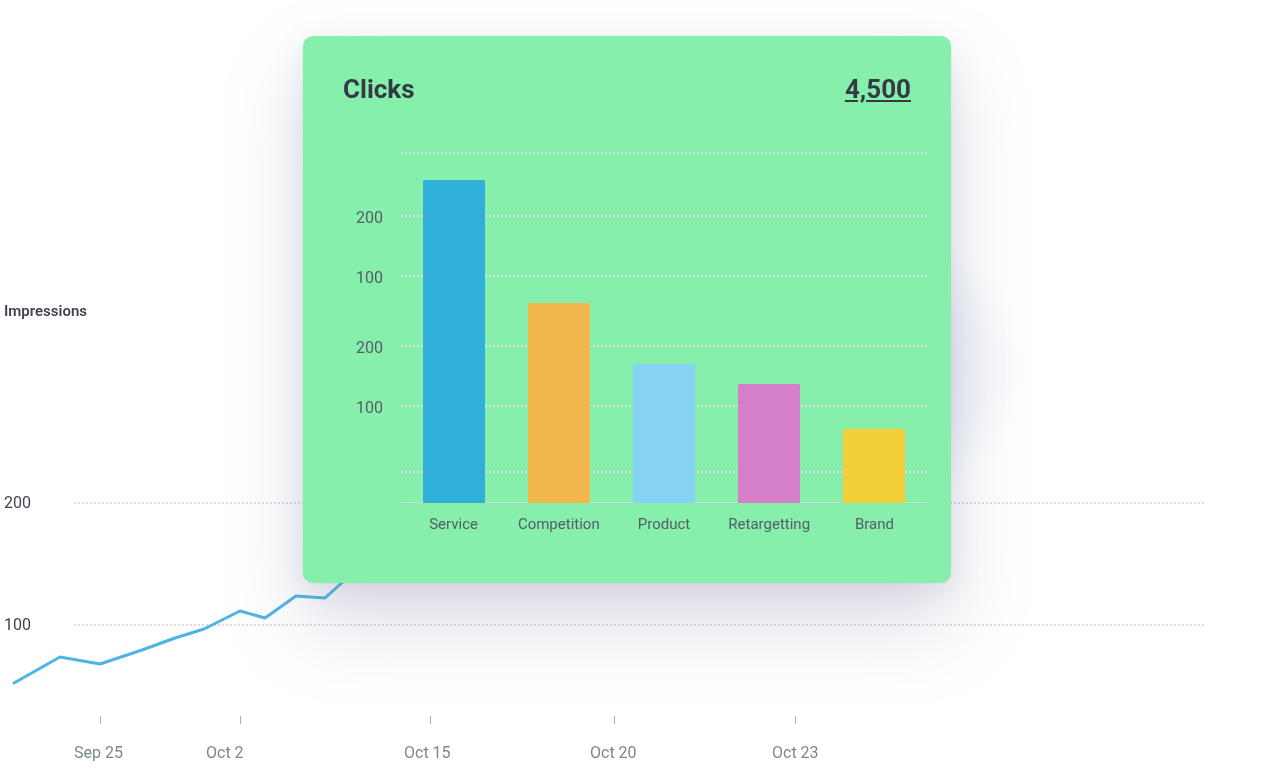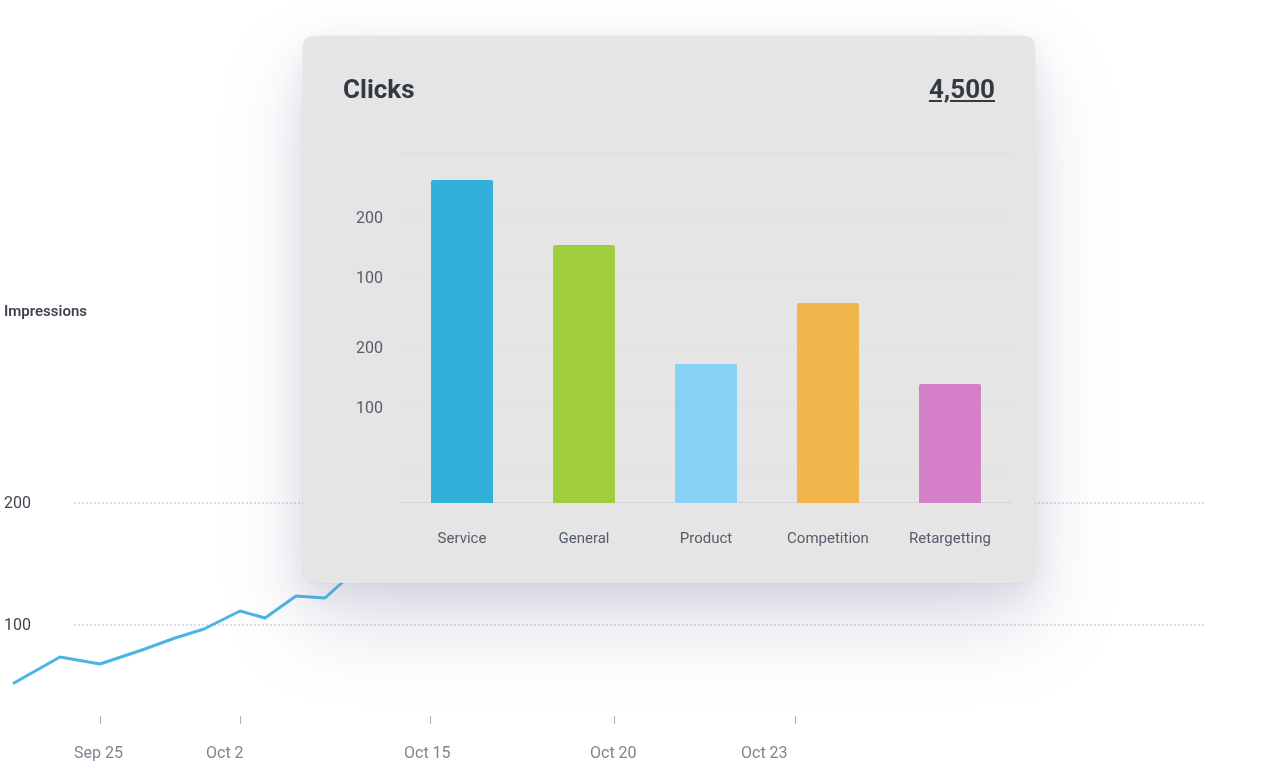--- a/index.html
+++ b/index.html
@@ -49,23 +49,23 @@
     height: 8px;
     border-left: 1px solid #a9b0ba;
     top: 716px;
   }
 
   
   .card {
     position: absolute;
     left: 303px;
     top: 36px;
-    width: 732px;
+    width: 648px;
     height: 547px;
-    background: #e5e5e5;
+    background: #86efac;
     border-radius: 10px;
     box-shadow:
       0 40px 80px rgba(120,125,160,0.25),
       0 10px 30px rgba(120,125,160,0.15),
       0 0 0 1px rgba(0,0,0,0.02);
   }
   .card-title {
     position: absolute;
     left: 40px;
     top: 38px;
@@ -116,21 +116,21 @@
     align-items: center;
     justify-content: flex-end;
   }
   .bar {
     width: 62px;
     border-radius: 2px 2px 0 0;
   }
   .bar-label {
     position: absolute;
     top: 100%;
-    margin-top: 26px;
+    margin-top: 12px;
     font-size: 15px;
     color: #555d68;
     white-space: nowrap;
   }
 
   
   .card-glow {
     position: absolute;
     left: 180px;
     top: 60px;
@@ -161,21 +161,21 @@
   <div class="bg-axis-tick" style="left:100px;"></div>
   <div class="bg-axis-tick" style="left:240px;"></div>
   <div class="bg-axis-tick" style="left:430px;"></div>
   <div class="bg-axis-tick" style="left:614px;"></div>
   <div class="bg-axis-tick" style="left:795px;"></div>
 
   <div class="bg-xtick" style="left:74px;">Sep 25</div>
   <div class="bg-xtick" style="left:206px;">Oct 2</div>
   <div class="bg-xtick" style="left:404px;">Oct 15</div>
   <div class="bg-xtick" style="left:590px;">Oct 20</div>
-  <div class="bg-xtick" style="left:741px;">Oct 23</div>
+  <div class="bg-xtick" style="left:772px;">Oct 23</div>
 
   <svg width="1264" height="770" style="position:absolute;left:0;top:0;pointer-events:none">
     <path d="M 14 683
              L 60 657
              L 100 664
              L 142 650
              L 175 638
              L 204 629
              L 240 611
              L 265 618
@@ -210,30 +210,30 @@
     <div class="plot-grid" style="top:91%;"></div>
 
     <div style="position:absolute;left:0;right:0;bottom:0;border-top:1px solid #cfd5dc;"></div>
 
     <div class="bars">
       <div class="bar-slot">
         <div class="bar" style="height: 322.92px; background: rgb(49, 176, 217);"></div>
         <div class="bar-label">Service</div>
       </div>
       <div class="bar-slot">
-        <div class="bar" style="height: 258.336px; background: rgb(160, 206, 60);"></div>
-        <div class="bar-label">General</div>
+        <div class="bar" style="height: 200.21px; background: rgb(242, 183, 76);"></div>
+        <div class="bar-label">Competition</div>
       </div>
       <div class="bar-slot">
         <div class="bar" style="height: 138.856px; background: rgb(134, 210, 244);"></div>
         <div class="bar-label">Product</div>
       </div>
       <div class="bar-slot">
-        <div class="bar" style="height: 200.21px; background: rgb(242, 183, 76);"></div>
-        <div class="bar-label">Competition</div>
-      </div>
-      <div class="bar-slot">
         <div class="bar" style="height: 119.48px; background: rgb(213, 127, 201);"></div>
         <div class="bar-label">Retargetting</div>
       </div>
+      <div class="bar-slot">
+        <div class="bar" style="height: 74.2716px; background: rgb(243, 207, 60);"></div>
+        <div class="bar-label">Brand</div>
+      </div>
     </div>
   </div>
 </div>
 
 </body></html>

